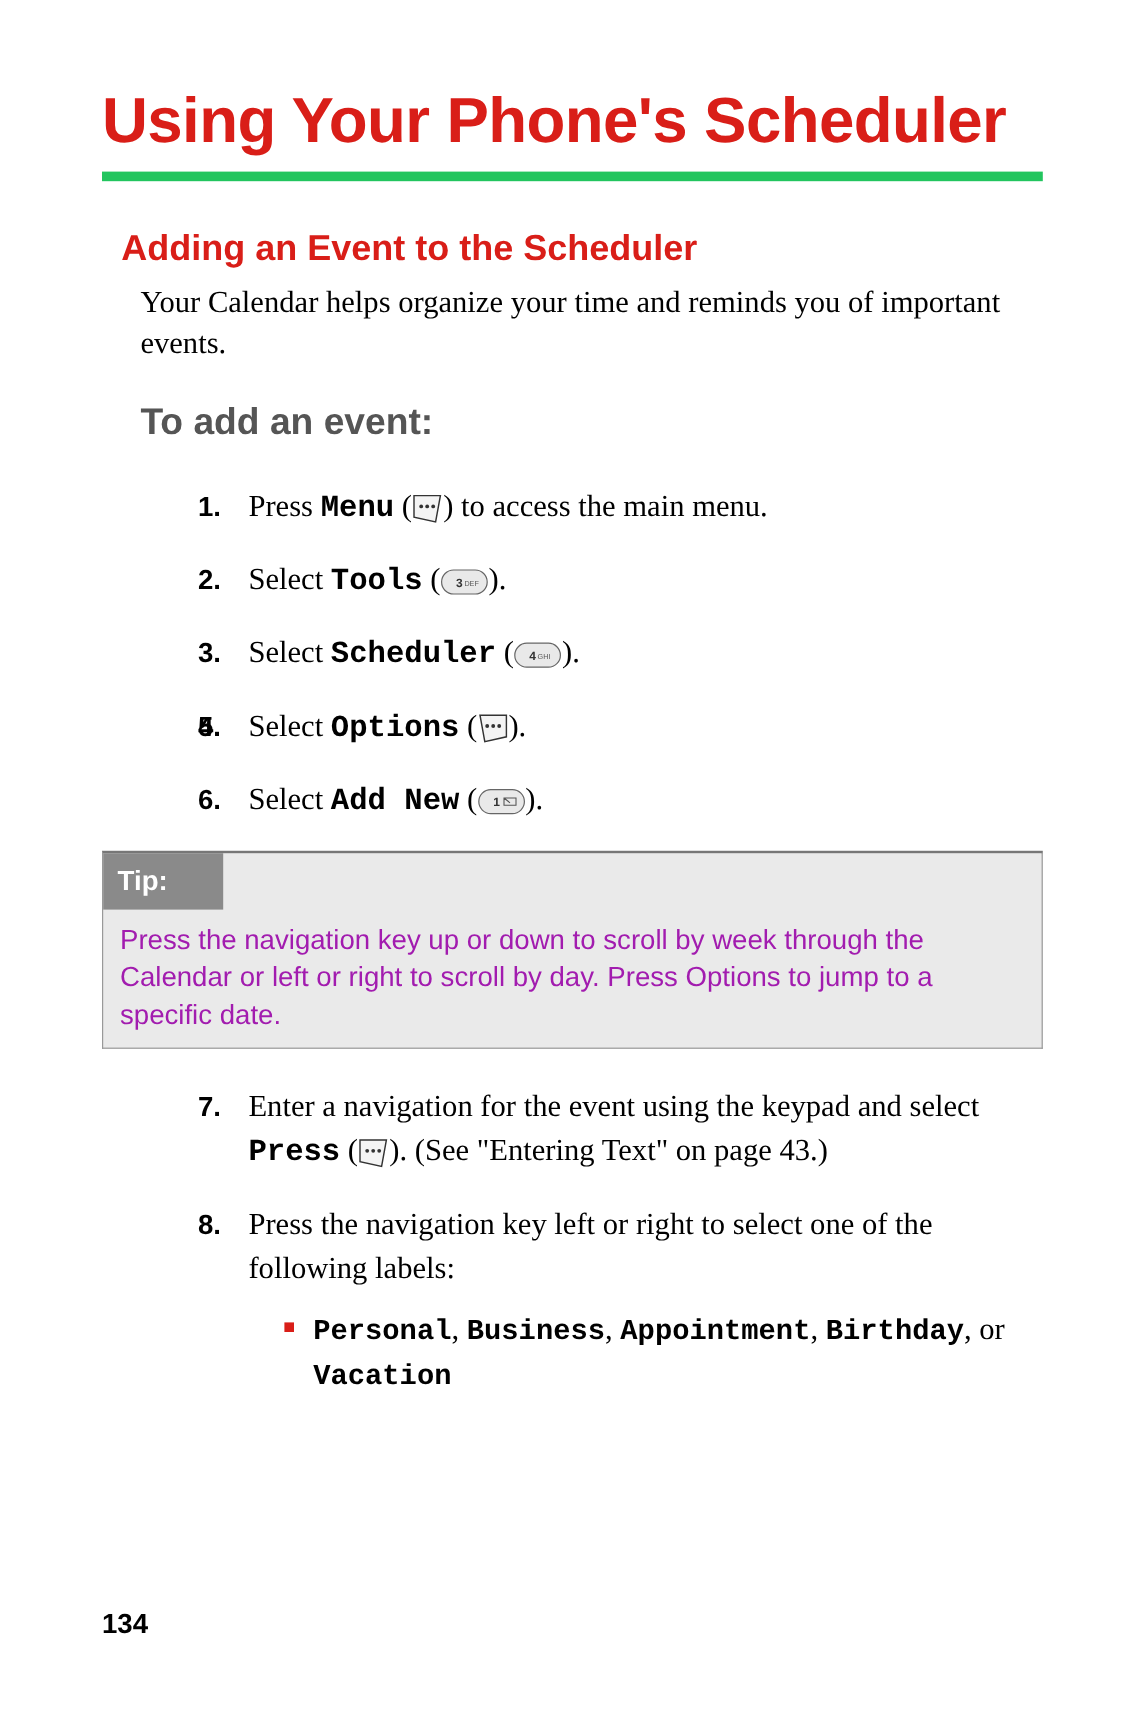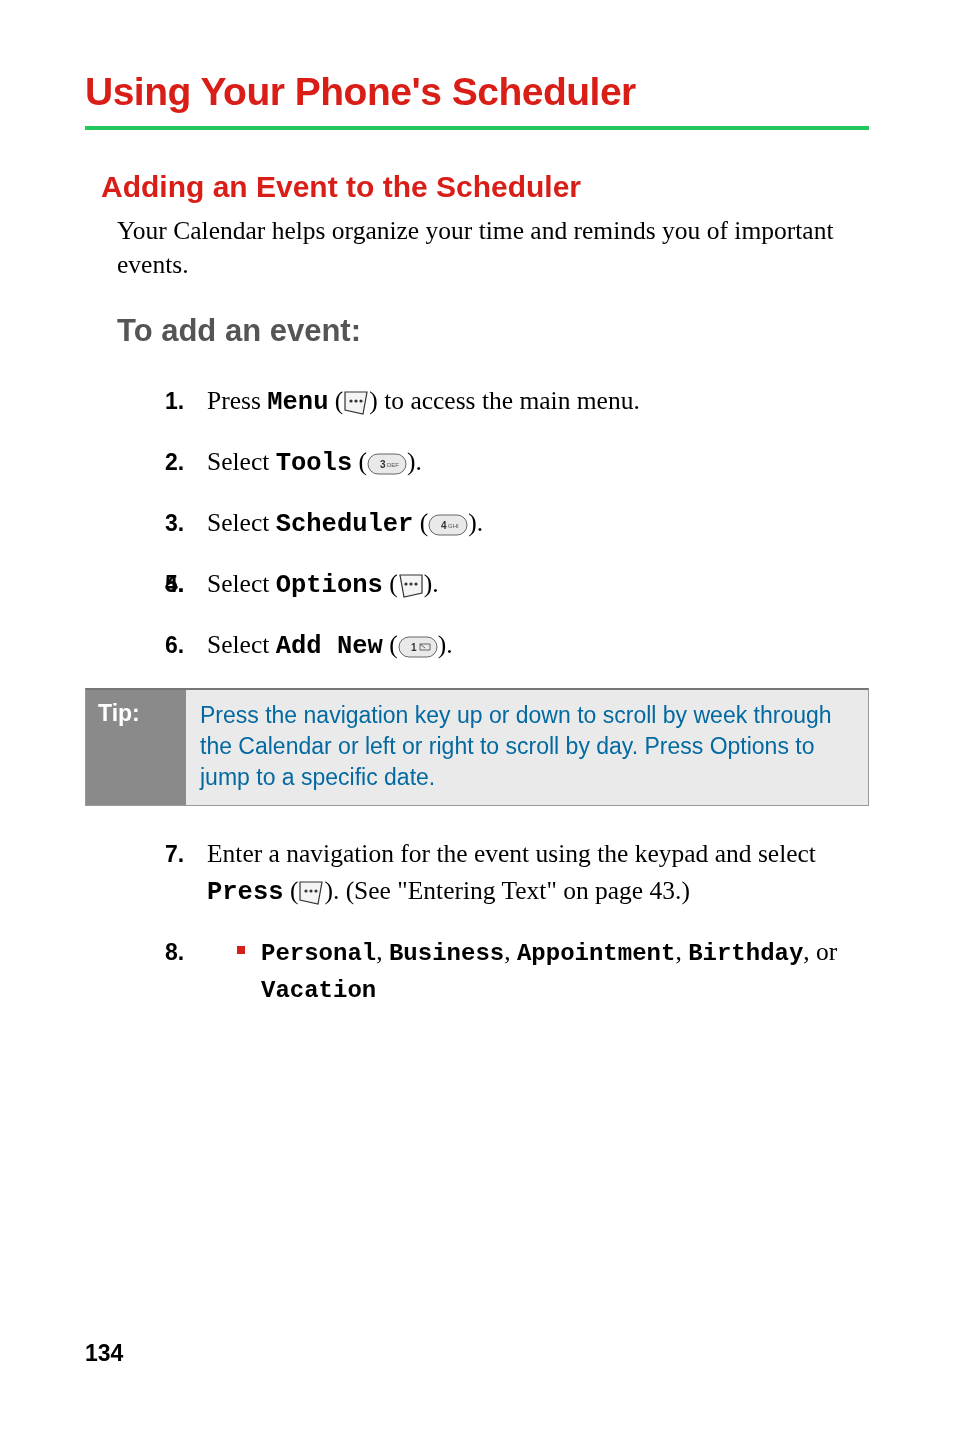--- a/index.html
+++ b/index.html
@@ -8,24 +8,24 @@
     font-family: Georgia, 'Times New Roman', serif;
     color: #000;
     position: relative;
     padding: 70px 85px 0 85px;
   }
 
   .h1 {
     color: #d91e18;
     font-family: 'Helvetica Neue', Helvetica, Arial, sans-serif;
     font-weight: 700;
-    font-size: 39px;
+    font-size: 53px;
     letter-spacing: -0.5px;
     padding-bottom: 12px;
-    border-bottom: 4px solid #22c55e;
+    border-bottom: 8px solid #22c55e;
     margin-bottom: 40px;
   }
   .h2 {
     color: #d91e18;
     font-family: 'Helvetica Neue', Helvetica, Arial, sans-serif;
     font-weight: 700;
     font-size: 30px;
     margin-left: 16px;
     margin-bottom: 10px;
   }
@@ -77,39 +77,40 @@
     vertical-align: -7px;
     height: 26px;
   }
 
   .tipbox {
     display: flex;
     margin: 10px 0 30px 0;
     border: 1px solid #999;
     border-top: 2px solid #777;
     background: #eaeaea;
+    flex-direction: column;
   }
   .tipbox .tip-label {
     width: 100px;
     background: #8a8a8a;
     color: #fff;
     font-family: 'Arial Narrow', 'Helvetica Neue', Arial, sans-serif;
     font-stretch: condensed;
     font-weight: 700;
     font-size: 23px;
     padding: 10px 12px;
   }
   .tipbox .tip-body {
     flex: 1;
     font-family: 'Arial Narrow', 'Helvetica Neue', Arial, sans-serif;
     font-stretch: condensed;
     font-size: 23px;
     line-height: 1.35;
     padding: 10px 14px 12px 14px;
-    color: #0369a1;
+    color: #a21caf;
   }
 
   .sub-bullet {
     list-style: none;
     margin-top: 14px;
     margin-left: 30px;
   }
   .sub-bullet li {
     position: relative;
     padding-left: 24px;
@@ -221,20 +222,21 @@
     <span>Enter a navigation for the event using the keypad and select </span><span class="bold-sans">Press</span><span> (</span><svg class="icon" width="26" height="26" viewBox="0 0 26 26">
         <path d="M2 2 L24 2 L20 24 L2 20 Z" fill="#f4f4f4" stroke="#333" stroke-width="1.2"></path>
         <circle cx="8" cy="11" r="1.6" fill="#333"></circle>
         <circle cx="13" cy="11" r="1.6" fill="#333"></circle>
         <circle cx="18" cy="11" r="1.6" fill="#333"></circle>
       </svg><span>). (See "Entering Text" on page 43.)</span>
   </li>
 
   <li>
     <span class="num">8.</span>
+    <span>Press the navigation key left or right to select one of the following labels:</span>
     <ul class="sub-bullet">
       <li>
         <span class="bold-sans">Personal</span><span class="label-serif">, </span><span class="bold-sans">Business</span><span class="label-serif">, </span><span class="bold-sans">Appointment</span><span class="label-serif">, </span><span class="bold-sans">Birthday</span><span class="label-serif">, or</span><br>
         <span class="bold-sans">Vacation</span>
       </li>
     </ul>
   </li>
 
 </ol>
 

